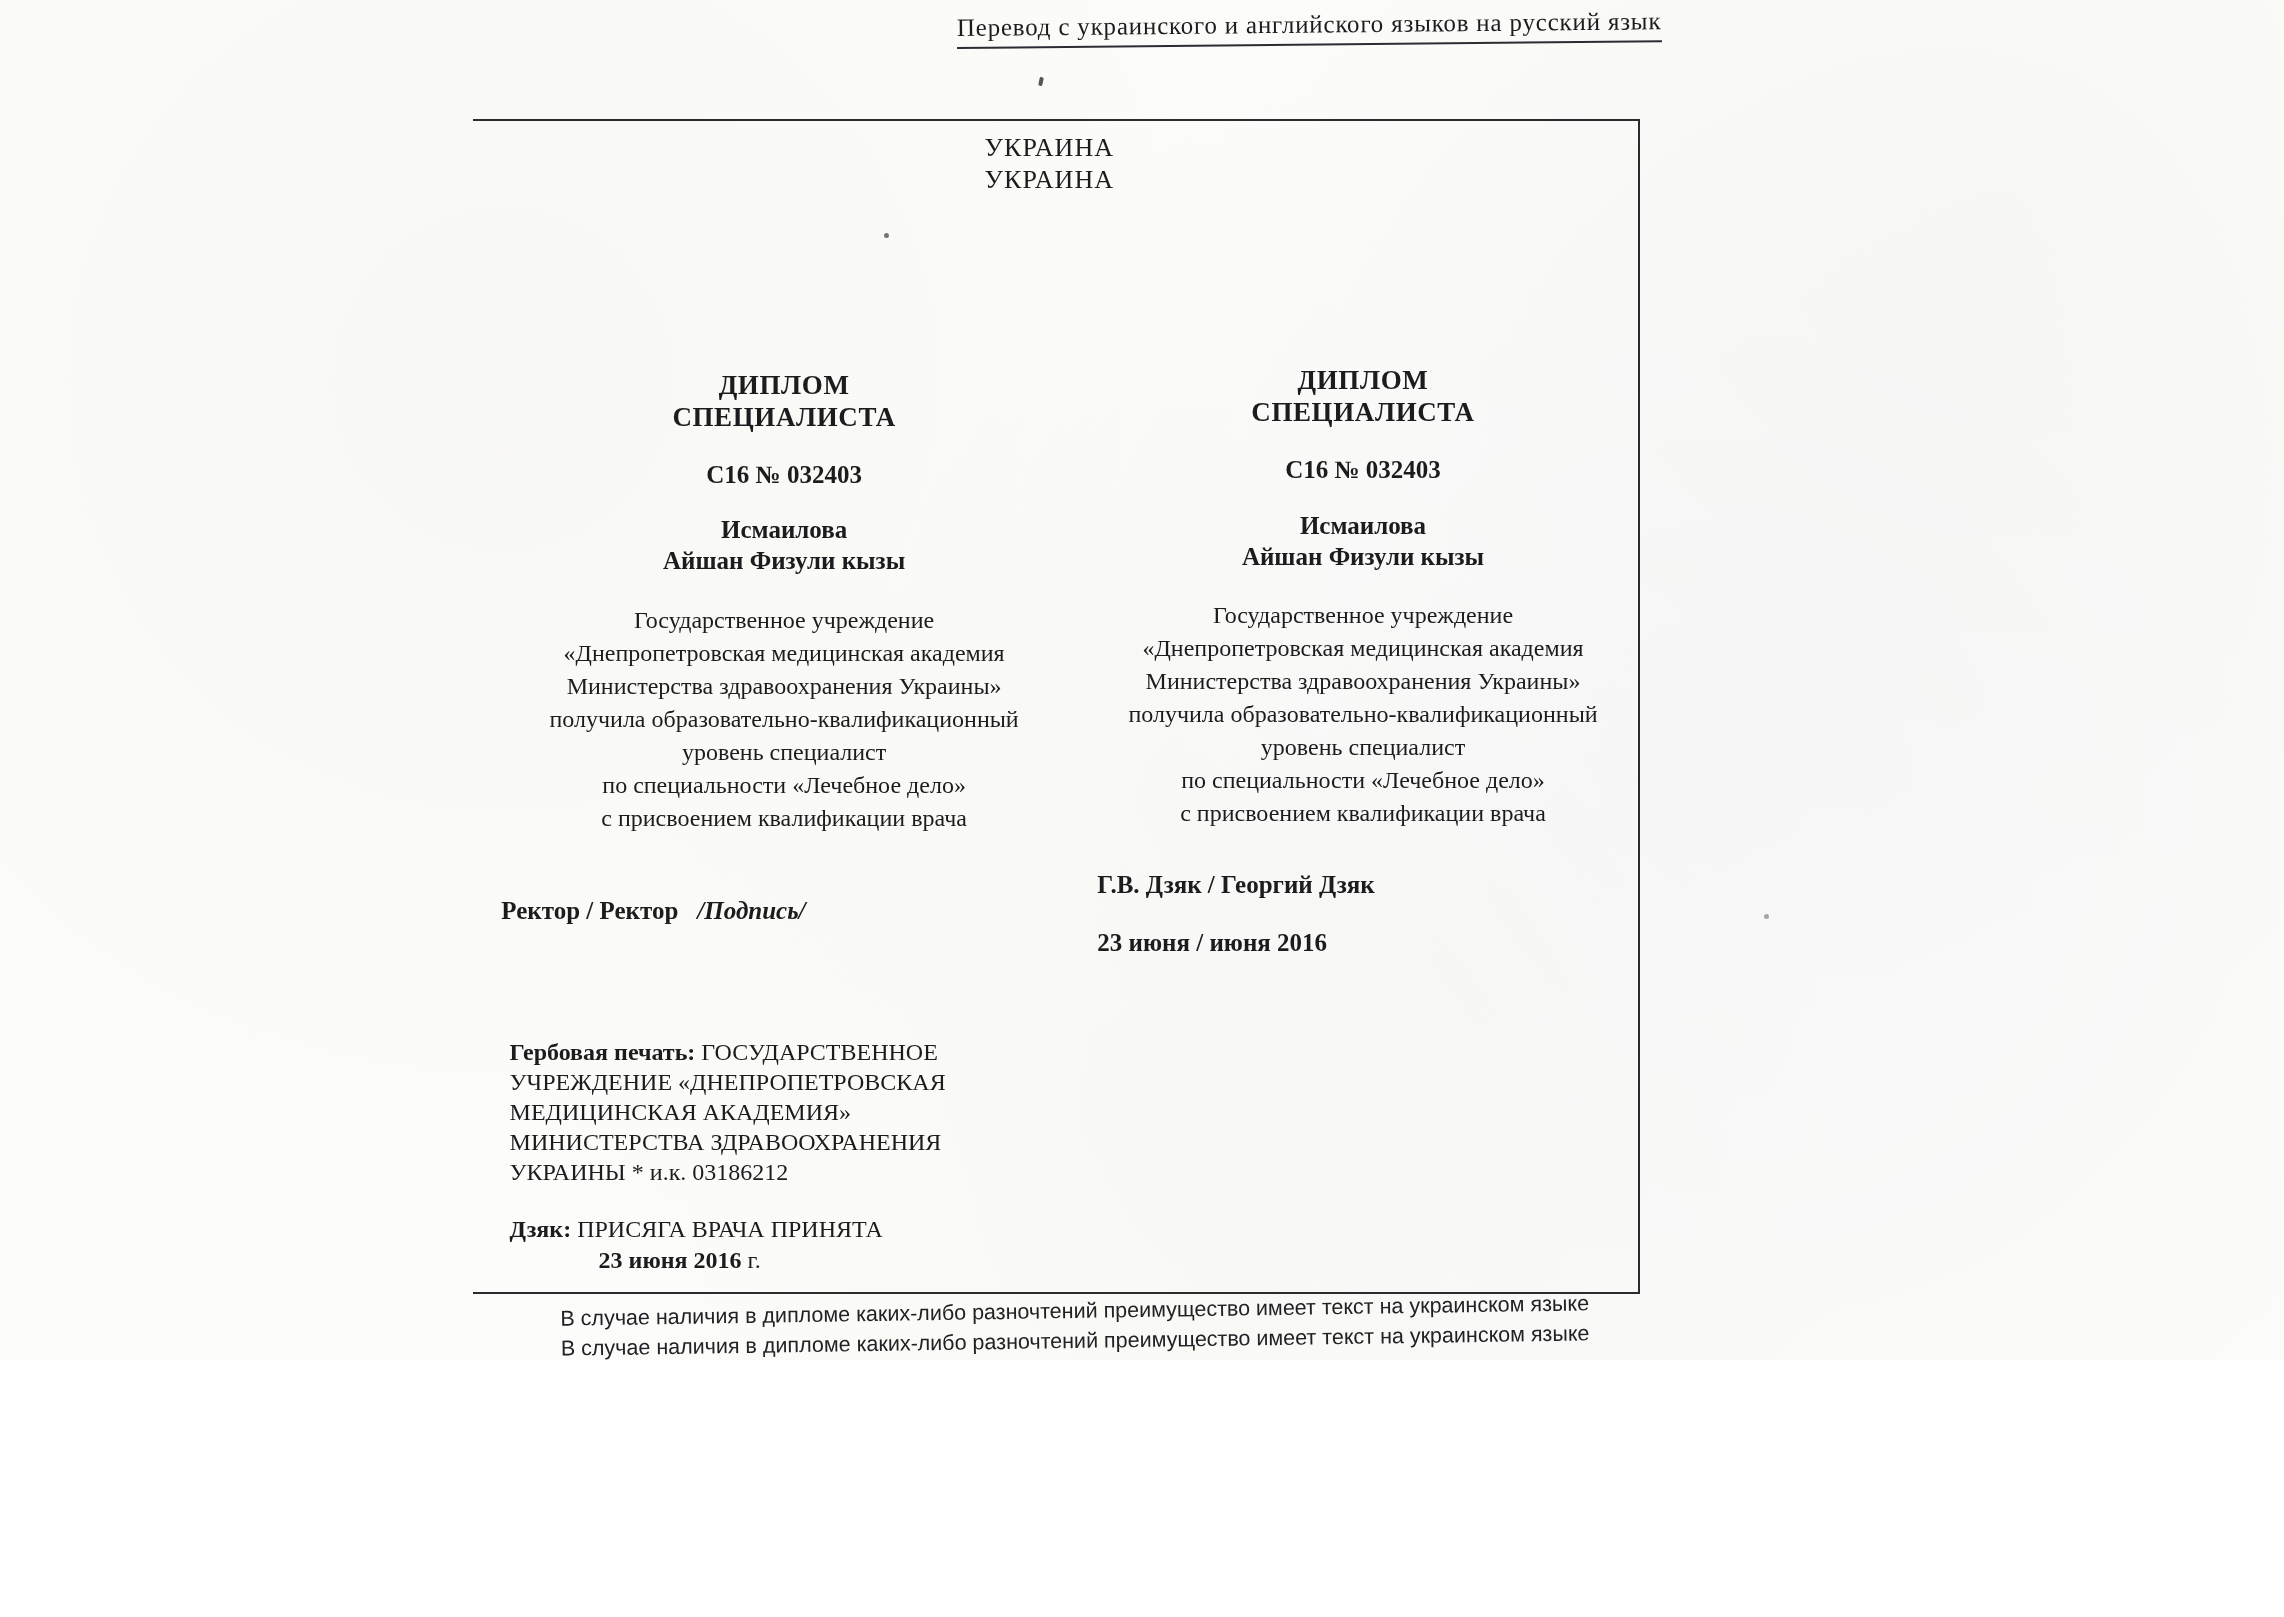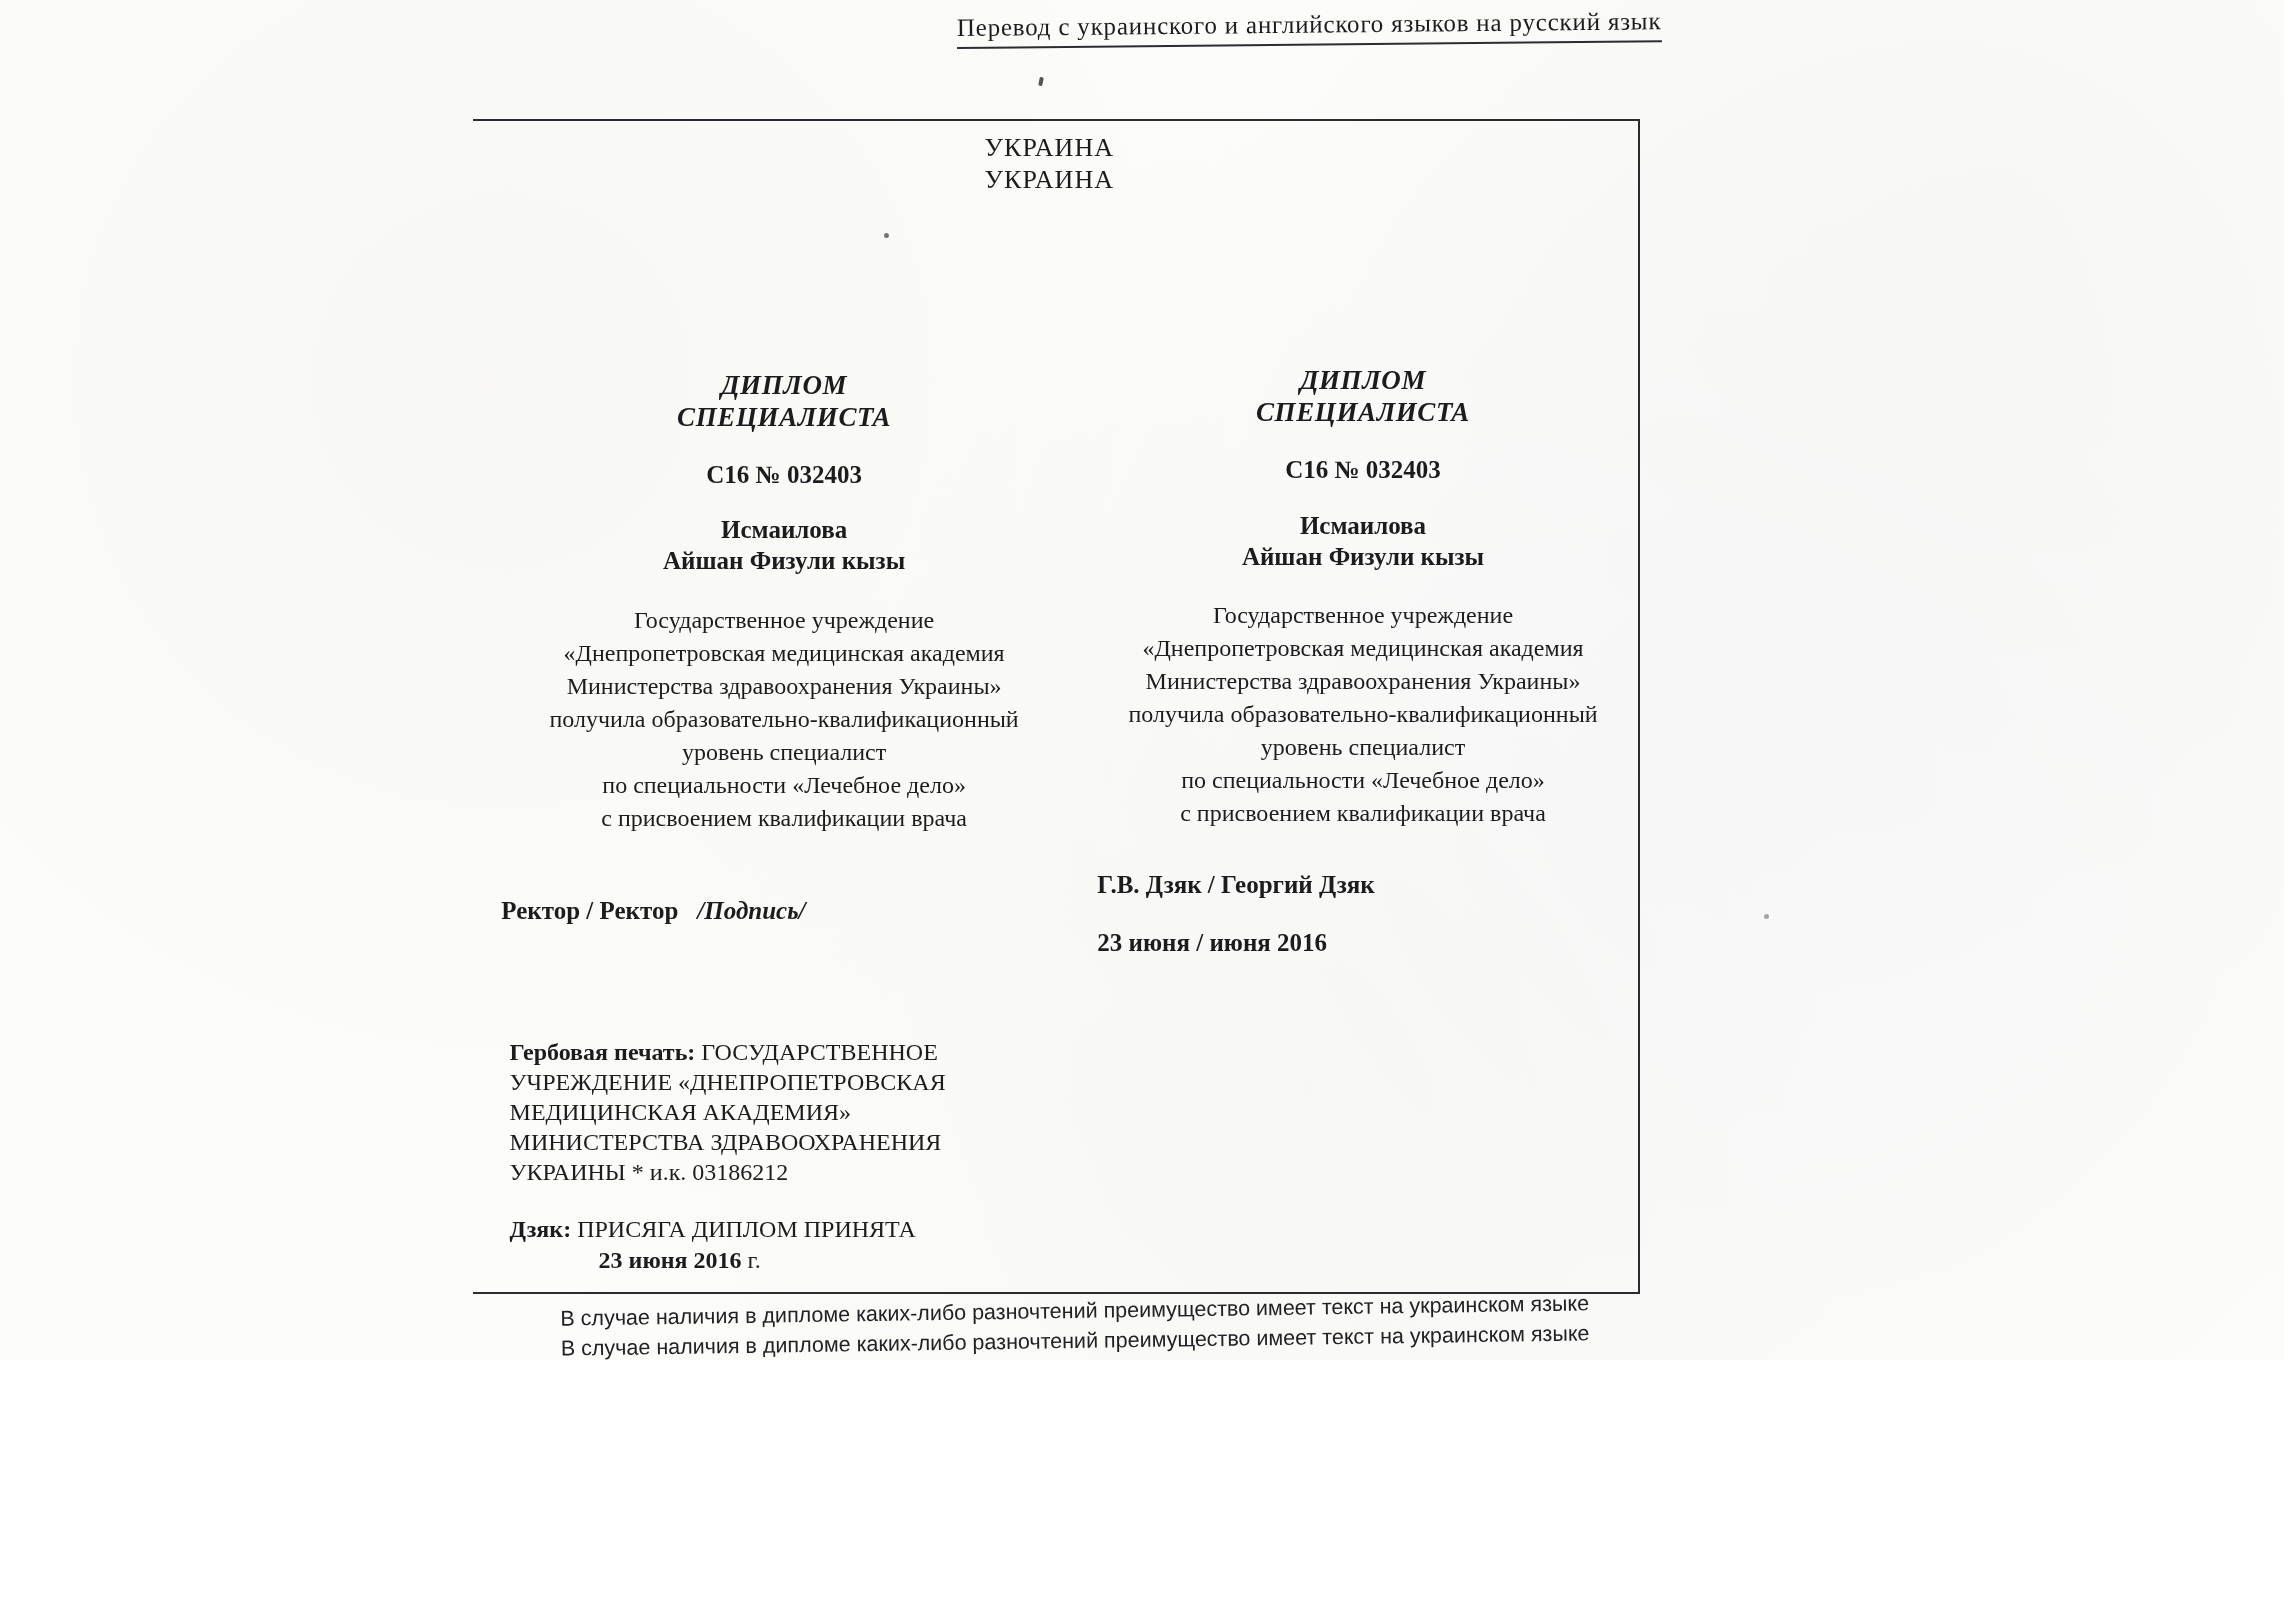--- a/index.html
+++ b/index.html
@@ -32,21 +32,21 @@
     border-top:2.3px solid #2b2b30;
     border-right:2.3px solid #2b2b30;
     border-bottom:2.3px solid #2b2b30;
   }
   .emblem{left:-6.2px;top:11.3px;width:100%;text-align:center;line-height:32px;}
   .emblem .gerb{font-style:italic;font-size:24px;}
   .emblem .country{font-size:26px;letter-spacing:1.1px;}
   .col{position:absolute;text-align:center;}
   .col-left{left:22.6px;top:0;width:577px;}
   .col-right{left:613px;top:0;width:554px;}
-  .dtitle{font-weight:bold;font-size:27px;line-height:32px;letter-spacing:0.6px;font-style:italic;}
+  .dtitle{font-weight:bold;font-size:27px;line-height:32px;letter-spacing:0.6px;}
   .dnum{font-weight:bold;font-size:25px;white-space:nowrap;}
   .dname{font-weight:bold;font-size:25px;line-height:31px;}
   .dbody{font-size:24px;line-height:33px;}
   .sigline{font-size:25px;font-weight:bold;text-align:left;white-space:nowrap;}
   .podpis{font-style:italic;margin-left:19px;}
   .seal{left:14px;top:916px;width:520px;text-align:left;font-size:24px;line-height:30px;}
   .seal b{font-weight:bold;font-family:Liberation Serif, serif;}
   .stamp1{left:14px;top:1095px;text-align:left;font-size:24px;white-space:nowrap;}
   .stamp2{left:103px;top:1126px;text-align:left;font-size:24px;white-space:nowrap;}
   .stampdate{font-weight:bold;}
@@ -106,21 +106,21 @@
       </div>
       <div class="abs sigline" style="left:5.7px;top:776px;">
         <span>Ректор / Ректор</span><span class="podpis">/Подпись/</span>
       </div>
       <div class="abs seal">
         <b>Гербовая печать:</b>
         <span>ГОСУДАРСТВЕННОЕ УЧРЕЖДЕНИЕ «ДНЕПРОПЕТРОВСКАЯ МЕДИЦИНСКАЯ АКАДЕМИЯ» МИНИСТЕРСТВА ЗДРАВООХРАНЕНИЯ УКРАИНЫ * и.к. 03186212</span>
       </div>
       <div class="abs stamp1">
         <b>Дзяк:</b>
-        <span>ПРИСЯГА ДИПЛОМ ПРИНЯТА</span>
+        <span>ПРИСЯГА ВРАЧА ПРИНЯТА</span>
       </div>
       <div class="abs stamp2">
         <span class="stampdate">23 июня 2016</span><span> г.</span>
       </div>
     </div>
 
     <div class="col col-right">
       <div class="abs dtitle" style="left:0;top:243px;width:100%;">
         <div>ДИПЛОМ</div>
         <div>СПЕЦИАЛИСТА</div>

